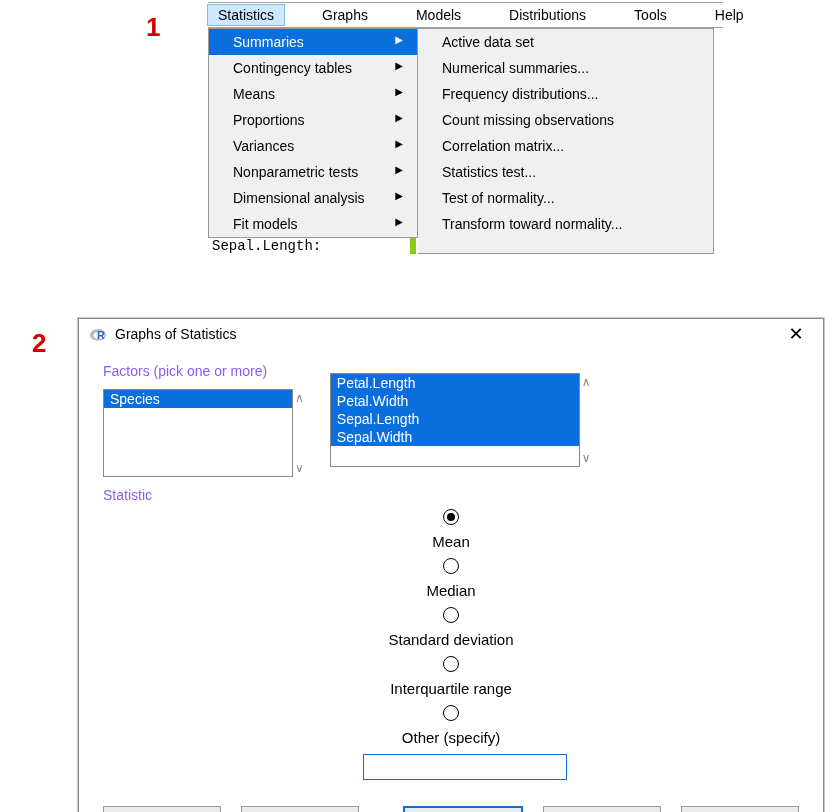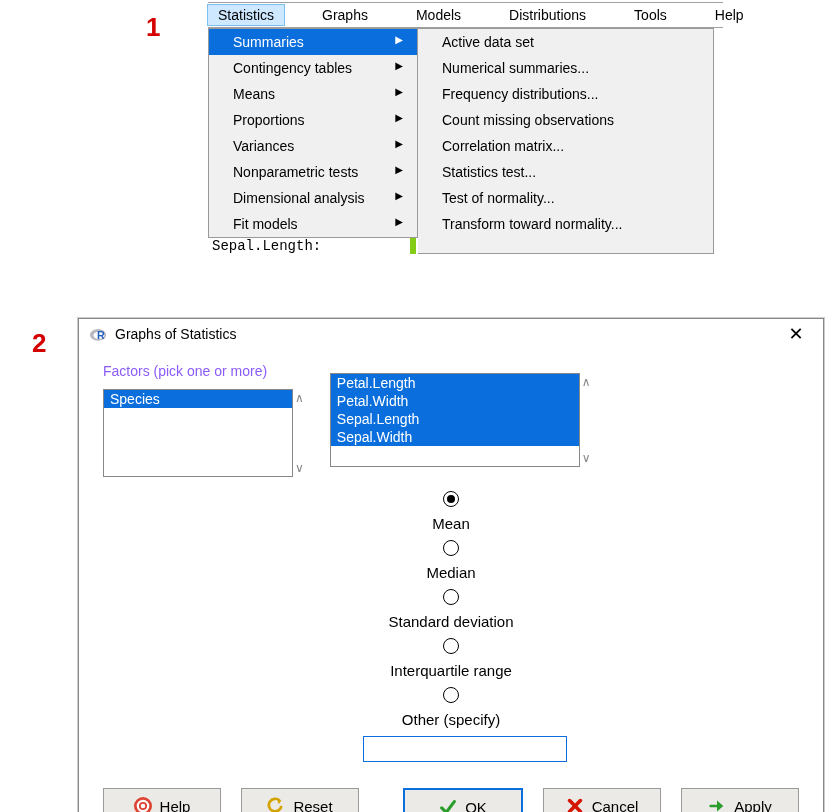--- a/index.html
+++ b/index.html
@@ -318,20 +318,21 @@
             </div>
           <div class="spin-col">
             <span class="spin">∧</span>
             <span class="spin">∨</span>
           </div>
         </div>
       </div>
     </div>
 
     <div class="stat-section">
+      <div class="section-label">Statistic</div>
       <div id="radio-group">
           <div class="radio-row">
             <span class="radio checked"></span>
             <span>Mean</span>
           </div>
           <div class="radio-row">
             <span class="radio"></span>
             <span>Median</span>
           </div>
           <div class="radio-row">

